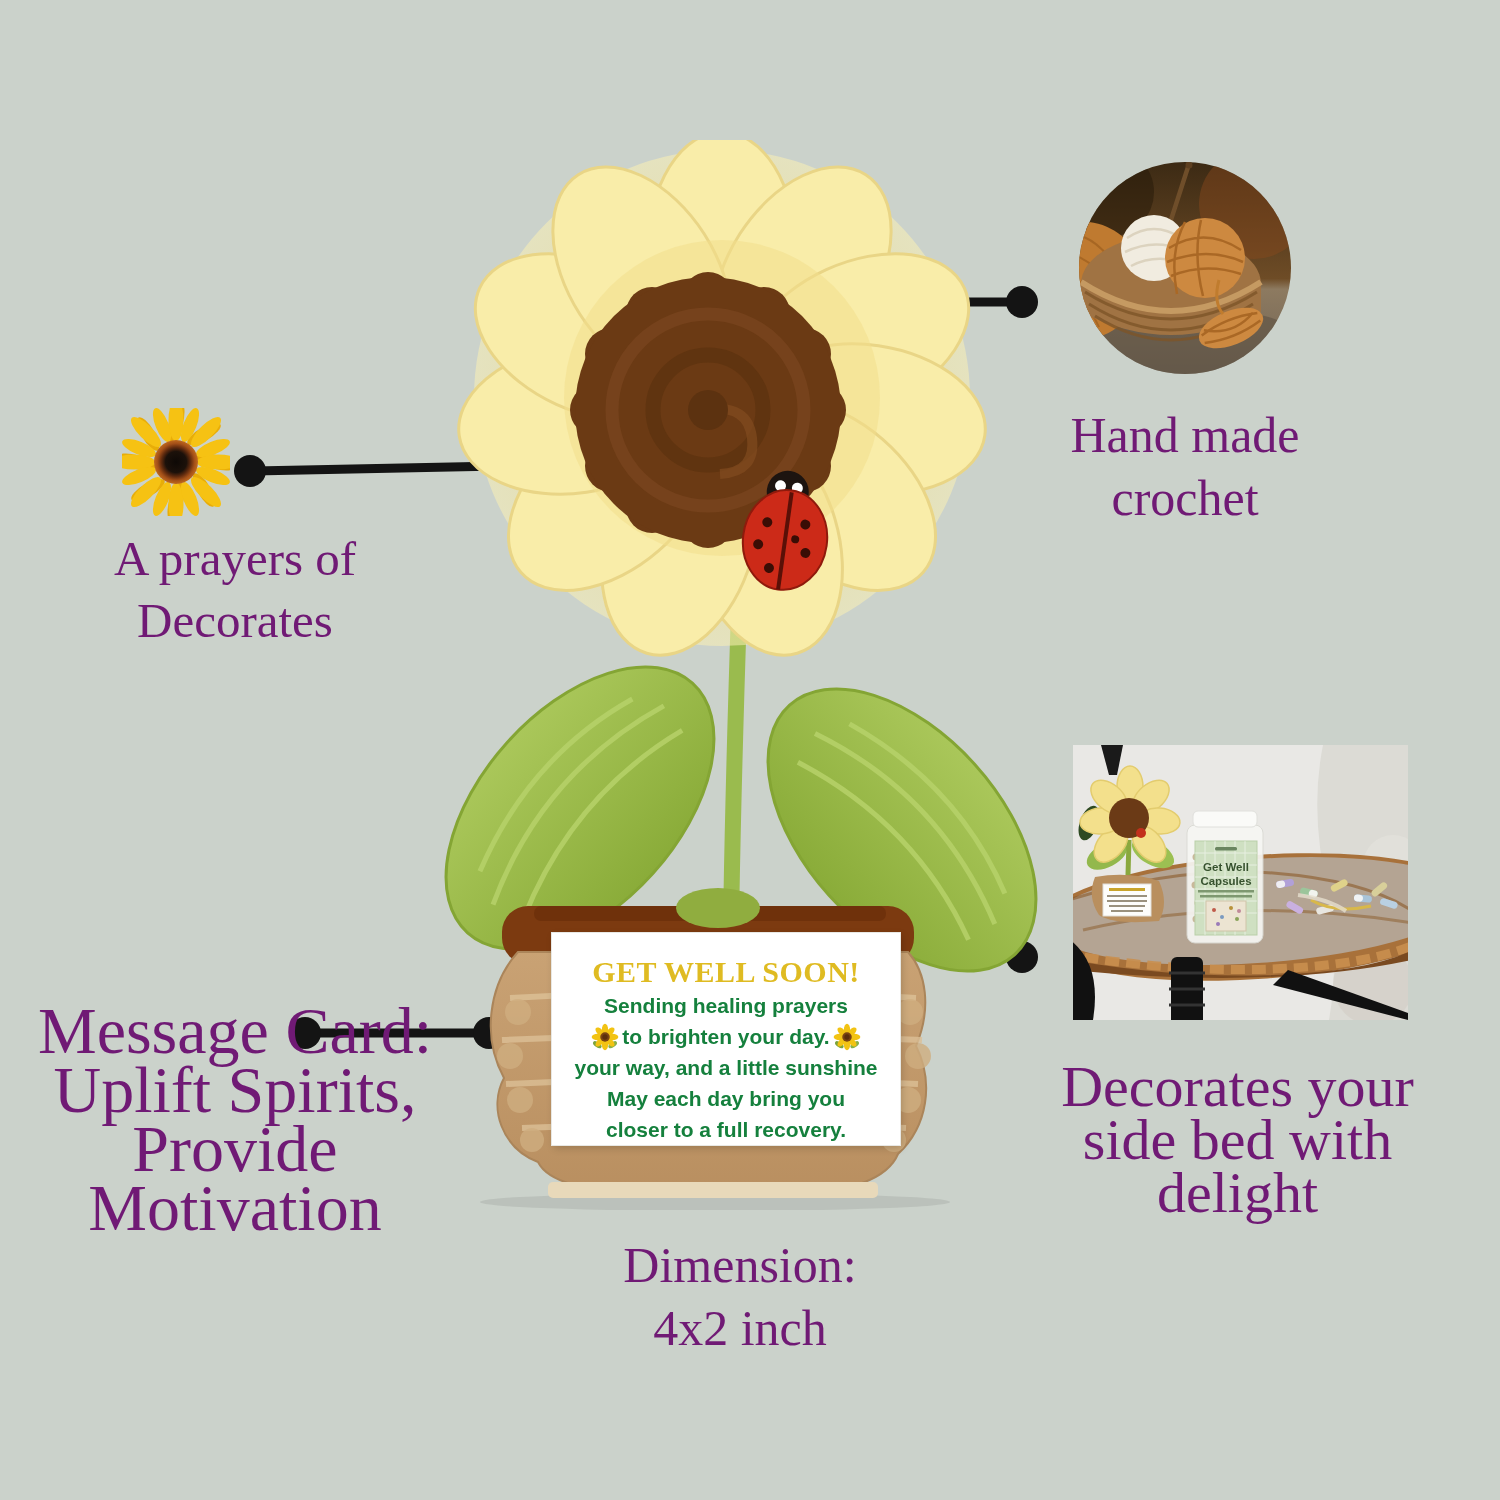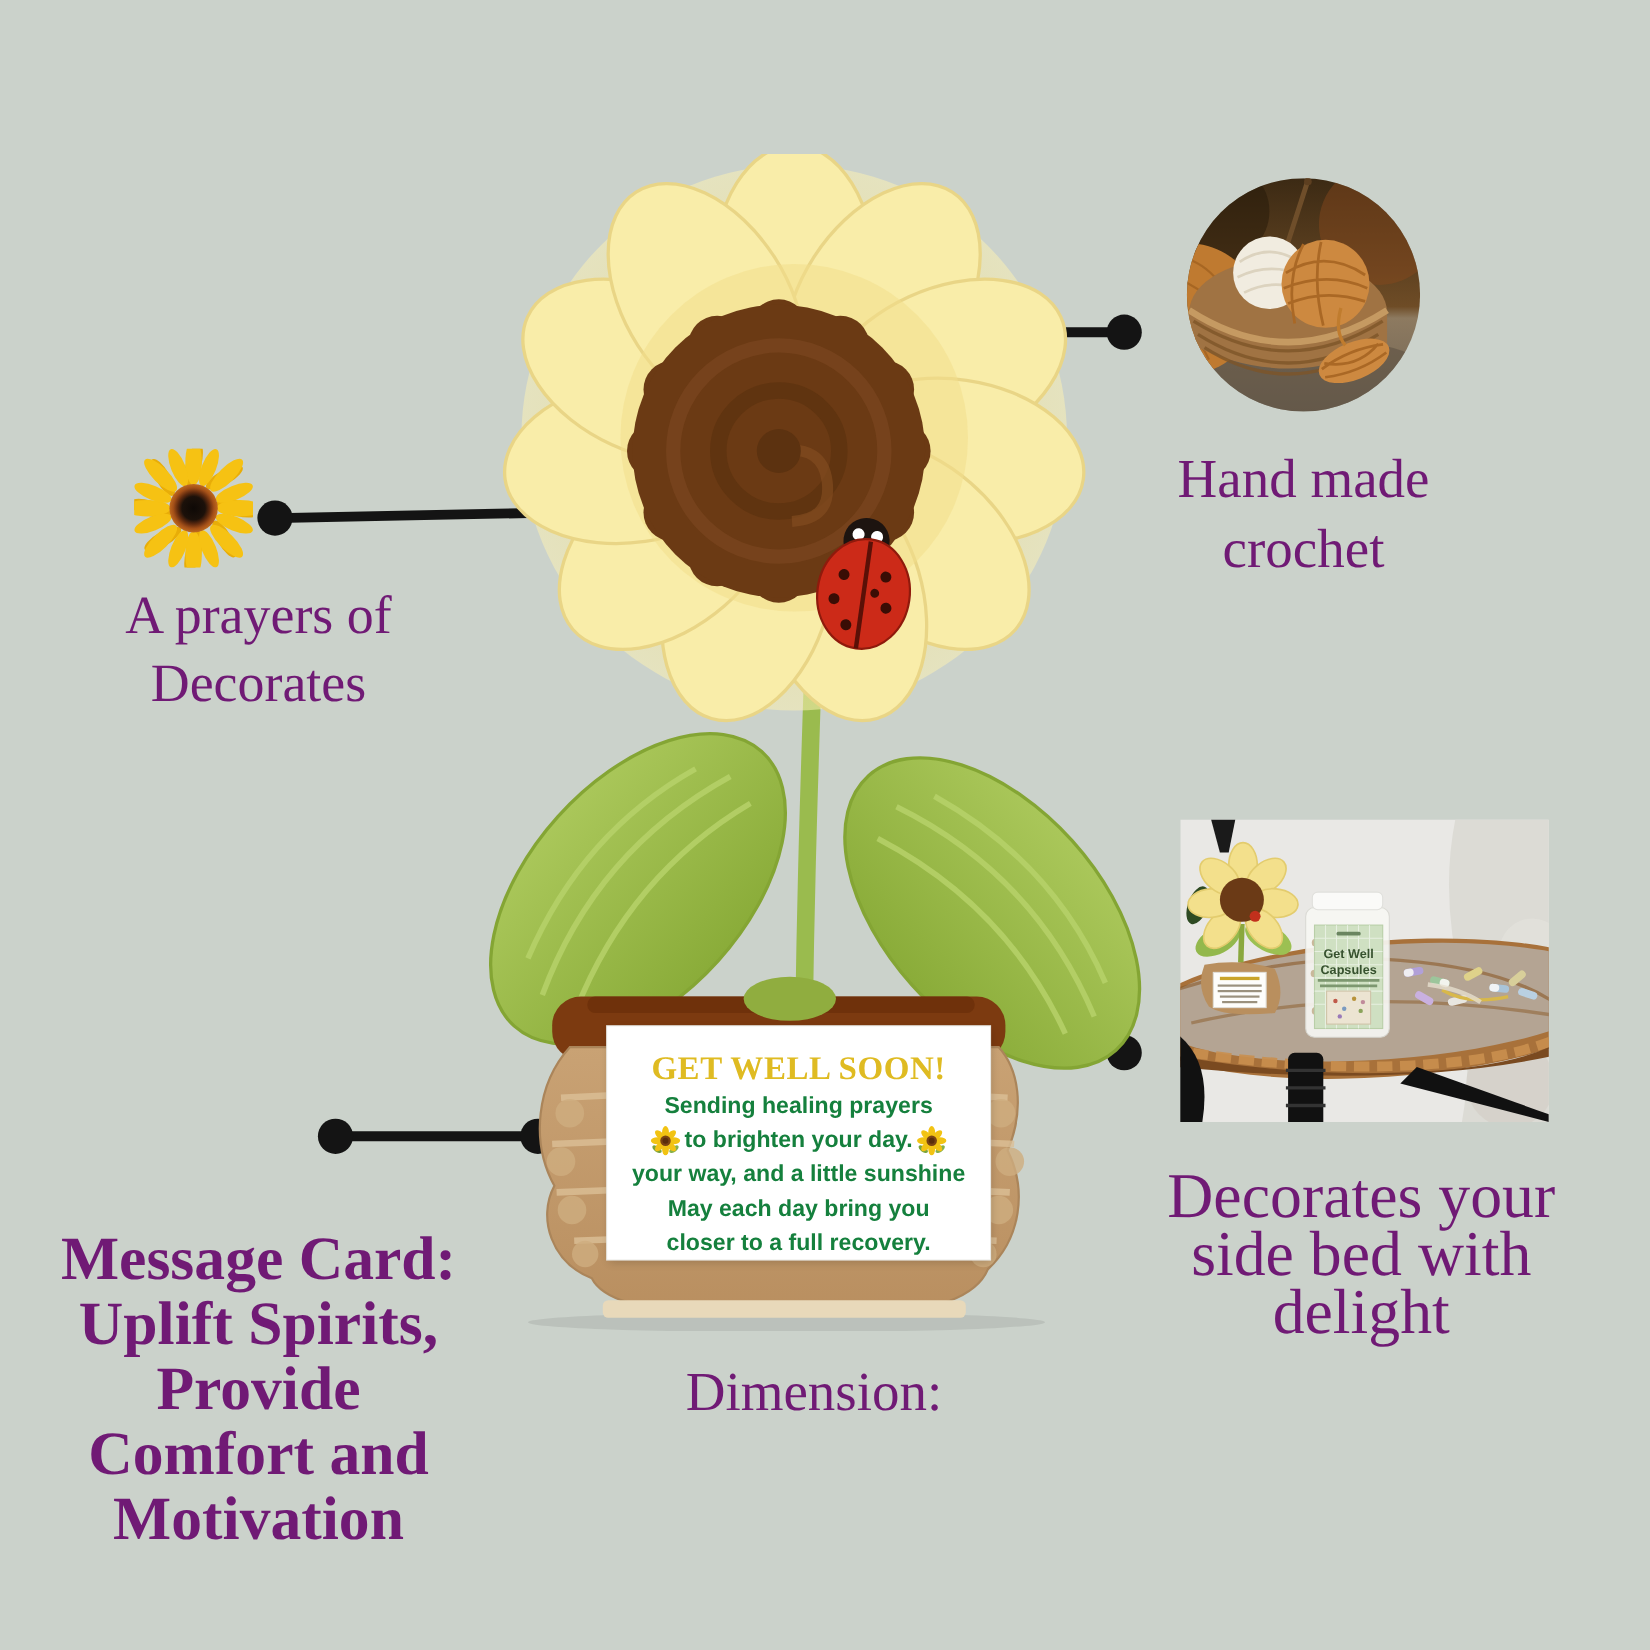--- a/index.html
+++ b/index.html
@@ -3,21 +3,21 @@
 <meta charset="utf-8">
 <style>
   html,body{margin:0;padding:0;}
   body{width:1500px;height:1500px;font-family:"Liberation Serif","DejaVu Serif",serif;}
   #stage{position:relative;width:1500px;height:1500px;background:#cbd2cb;overflow:hidden;}
   .abs{position:absolute;}
   .caption{position:absolute;text-align:center;color:#701a75;}
   .caption .cl{white-space:nowrap;}
   #cap-resilience{left:30px;top:528px;width:410px;font-size:49px;line-height:62px;}
   #cap-handmade{left:1010px;top:404px;width:350px;font-size:50px;line-height:63px;}
-  #cap-message{left:15px;top:1116px;width:440px;font-size:56px;line-height:59px;font-weight:bold;}
+  #cap-message{left:15px;top:1001px;width:440px;font-size:66px;line-height:59px;}
   #cap-decorates{left:1055px;top:1060px;width:365px;font-size:58px;line-height:53px;}
   #cap-dimension{left:565px;top:1234px;width:350px;font-size:50px;line-height:63px;}
   #get-well-card{
     left:552px;top:933px;width:348px;height:212px;background:#ffffff;
     box-shadow:0 0 0 1px #e8e8e4,2px 3px 8px rgba(0,0,0,.18);
     text-align:center;box-sizing:border-box;padding-top:21px;
   }
   #get-well-card .card-title{
     font-family:"Liberation Serif","DejaVu Serif",serif;font-weight:bold;
     font-size:30px;line-height:36px;color:#dfbb22;letter-spacing:.5px;white-space:nowrap;
@@ -439,27 +439,27 @@
         <path d="M238,155 q24,14 60,6" stroke="#d8b84a" stroke-width="3" fill="none"></path>
         <path d="M225,150 q30,4 48,16" stroke="#e6dfce" stroke-width="4" fill="none" opacity=".8"></path>
       </g>
     </g>
   </svg>
 
   <div class="caption" id="cap-message">
     <div class="cl">Message Card:</div>
     <div class="cl">Uplift Spirits,</div>
     <div class="cl">Provide</div>
-    <div class="cl">Comfort and</div>
     <div class="cl">Motivation</div>
   </div>
 
   <div class="caption" id="cap-decorates">
     <div class="cl">Decorates your</div>
     <div class="cl">side bed with</div>
     <div class="cl">delight</div>
   </div>
 
   <div class="caption" id="cap-dimension">
     <div class="cl">Dimension:</div>
+    <div class="cl">4x2 inch</div>
   </div>
 
 </div>
 
 </body></html>

